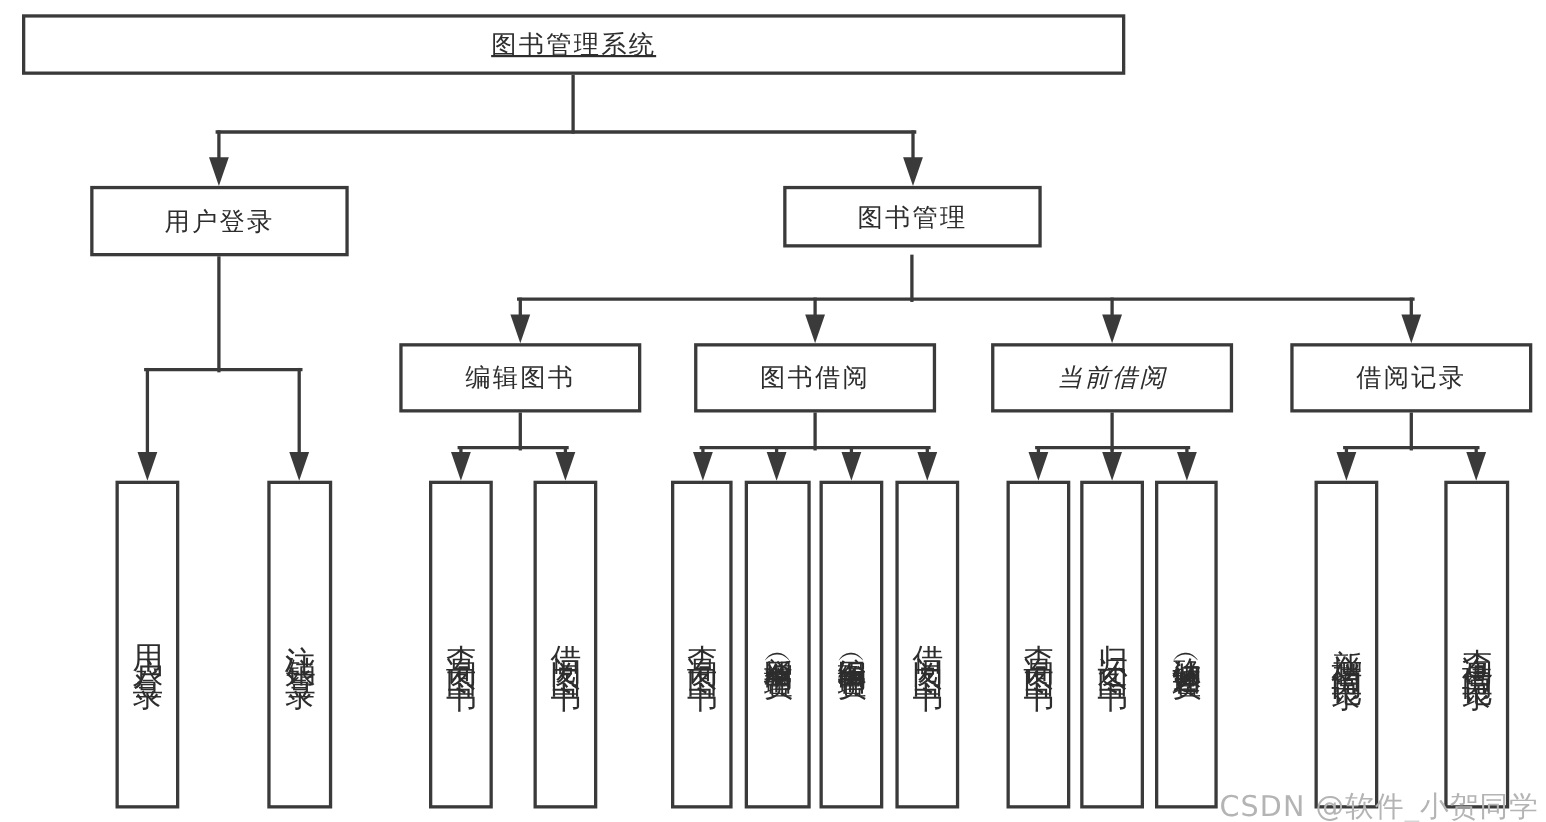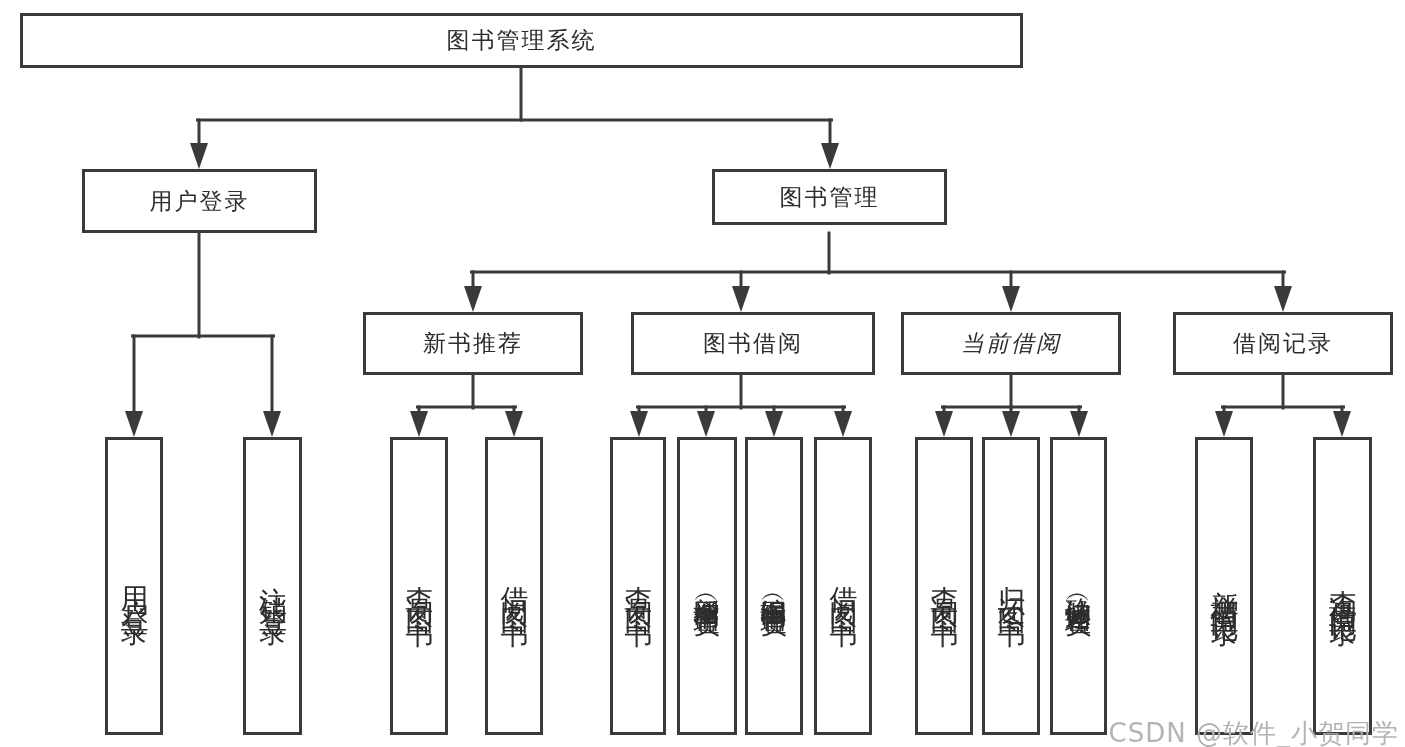--- a/index.html
+++ b/index.html
@@ -15,25 +15,25 @@
   }
   .h-box{font-size:23px;letter-spacing:2px;white-space:nowrap;}
   .v-box span{
     writing-mode:vertical-rl;text-orientation:mixed;
     line-height:1;display:block;
   }
   .v-short span{font-size:28px;letter-spacing:11px;}
   .v-mid   span{font-size:28px;letter-spacing:6px;}
   .v-long  span{font-size:26px;letter-spacing:2px;}
   
-  .n-root{left:20px;top:13px;width:1003px;height:55px;}
+  .n-root{left:20px;top:13px;width:1003px;height:55px;text-decoration:underline;}
   .n-login{left:82px;top:169px;width:235px;height:64px;}
   .n-mgmt{left:712px;top:169px;width:235px;height:56px;}
   .n-recommend{left:363px;top:312px;width:220px;height:63px;}
-  .n-borrow{left:631px;top:312px;width:244px;height:63px;}
+  .n-borrow{left:631px;top:312px;width:220px;height:63px;}
   .n-current{left:901px;top:312px;width:220px;height:63px;font-style:italic;}
   .n-records{left:1173px;top:312px;width:220px;height:63px;}
   .lf1{left:105px;top:437px;width:58px;height:298px;}
   .lf2{left:243px;top:437px;width:59px;height:298px;}
   .lf3{left:390px;top:437px;width:58px;height:298px;}
   .lf4{left:485px;top:437px;width:58px;height:298px;}
   .lf5{left:610px;top:437px;width:56px;height:298px;}
   .lf6{left:677px;top:437px;width:60px;height:298px;}
   .lf7{left:745px;top:437px;width:58px;height:298px;}
   .lf8{left:814px;top:437px;width:58px;height:298px;}
@@ -119,21 +119,21 @@
   </div>
 
   <div class="box h-box n-login">
     <span>用户登录</span>
   </div>
   <div class="box h-box n-mgmt">
     <span>图书管理</span>
   </div>
 
   <div class="box h-box n-recommend">
-    <span>新书推荐</span>
+    <span>编辑图书</span>
   </div>
   <div class="box h-box n-borrow">
     <span>图书借阅</span>
   </div>
   <div class="box h-box n-current">
     <span>当前借阅</span>
   </div>
   <div class="box h-box n-records">
     <span>借阅记录</span>
   </div>

